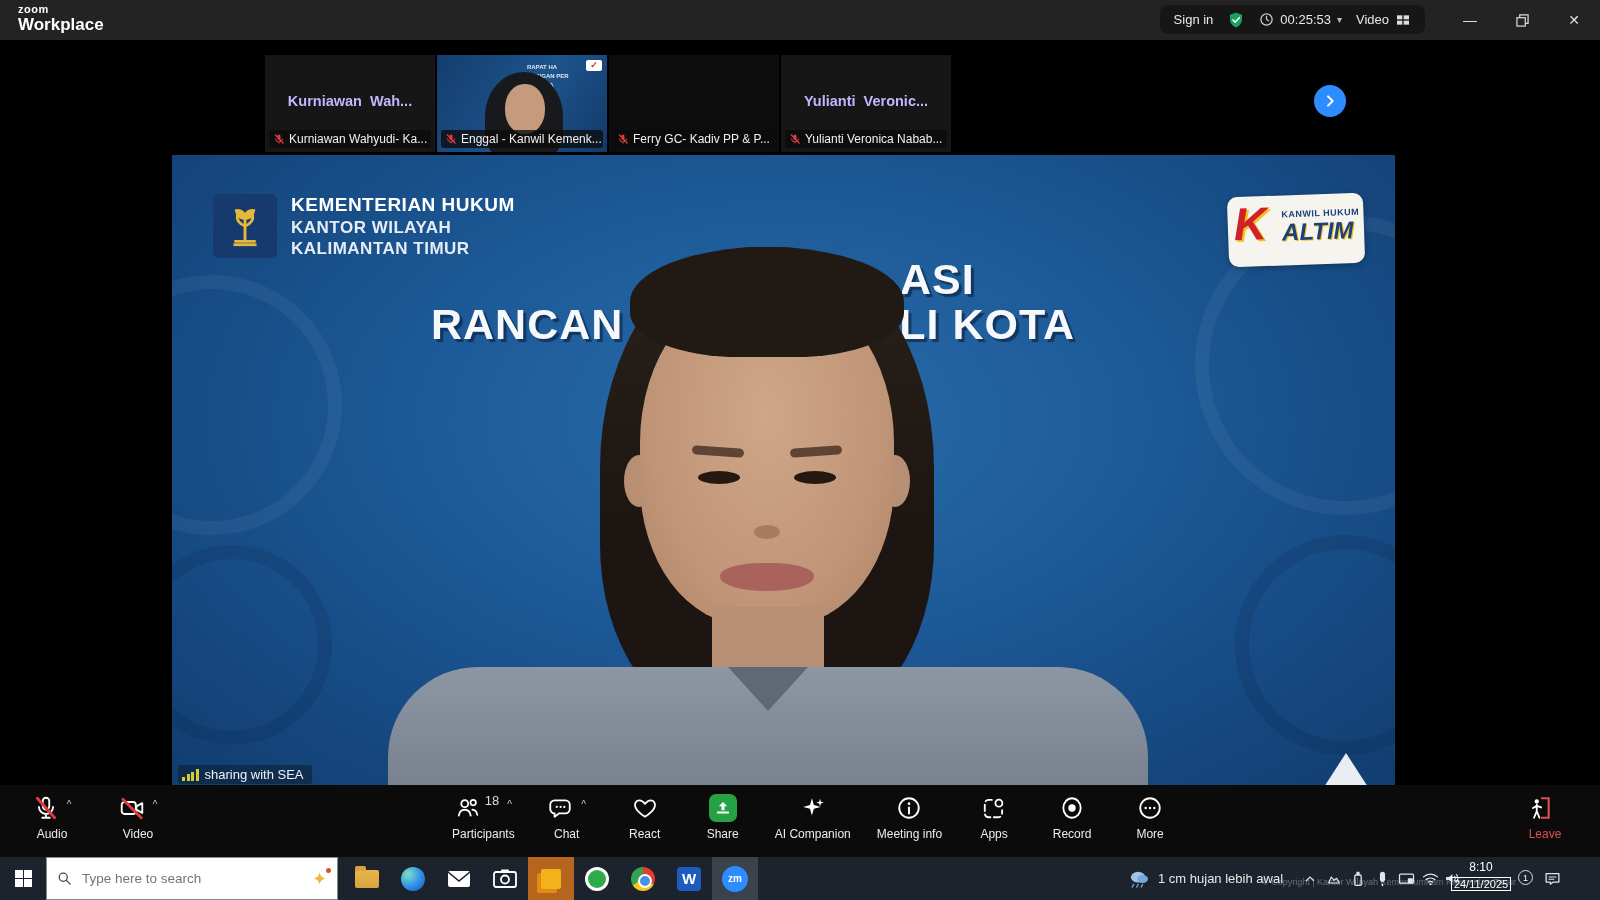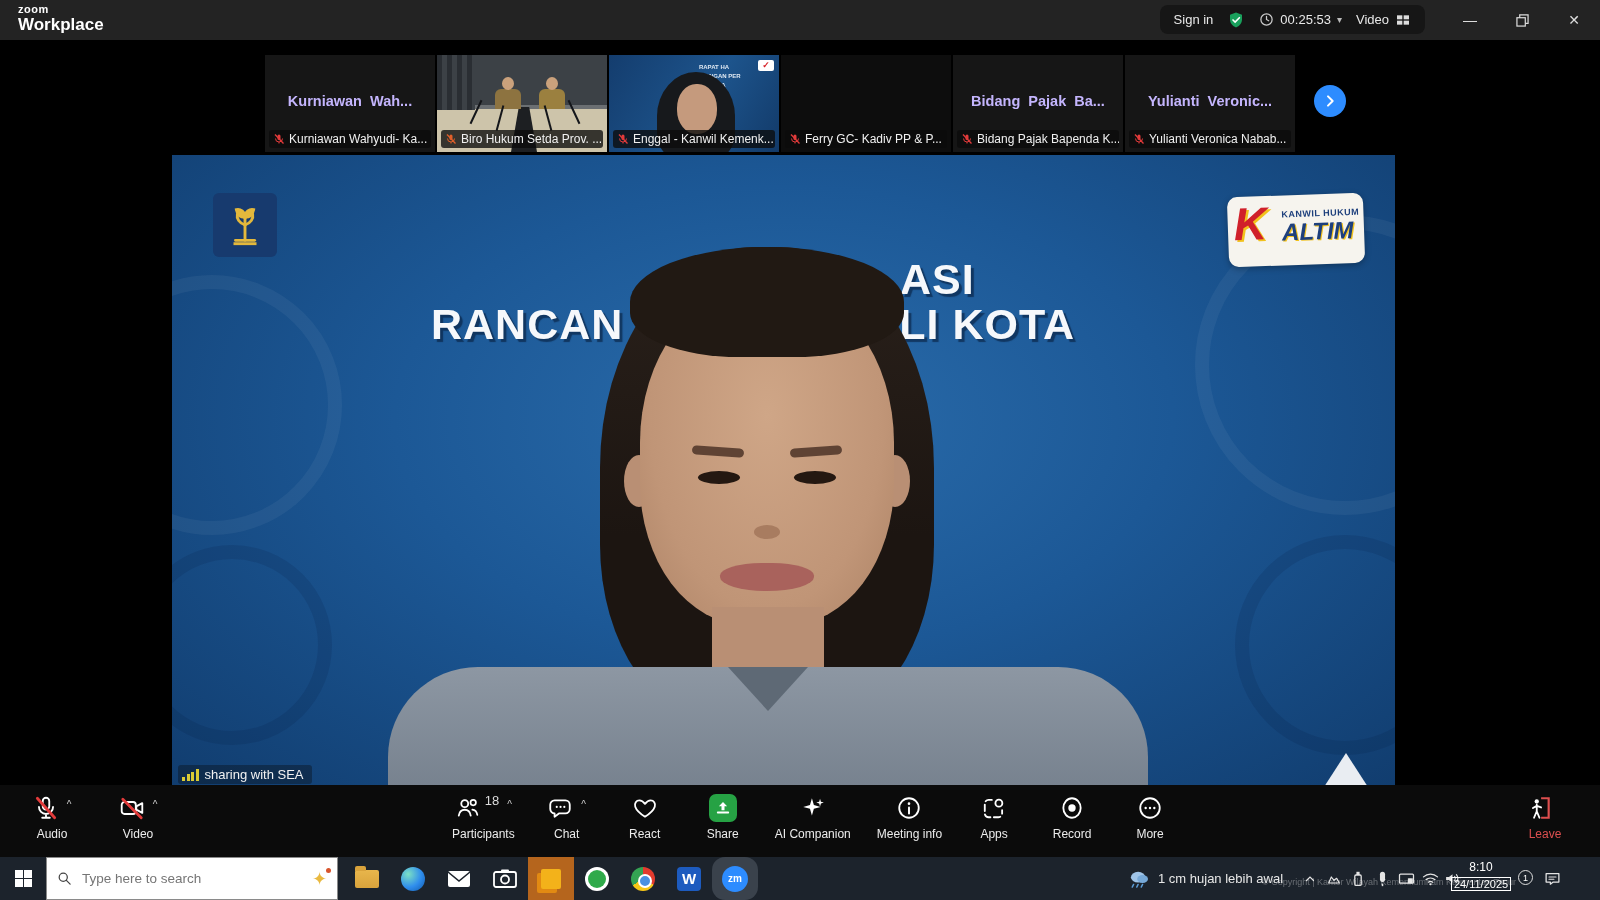--- a/index.html
+++ b/index.html
@@ -128,21 +128,21 @@
   .ico-folder { width:24px; height:18px; background:linear-gradient(#e8b64c,#d9a33c); border-radius:2px; position:relative; }
   .ico-folder::before { content:""; position:absolute; top:-4px; left:0; width:11px; height:5px; background:#d9a33c; border-radius:2px 2px 0 0; }
   .ico-edge { width:24px; height:24px; border-radius:50%; background:radial-gradient(circle at 30% 30%, #7ce0c4 0%, #2f8ded 55%, #1159a8 100%); }
   .ico-chrome { width:24px; height:24px; border-radius:50%;
     background:conic-gradient(#e33b2e 0 33%, #f7c617 33% 66%, #34a353 66% 100%); position:relative; }
   .ico-chrome::after { content:""; position:absolute; left:7px; top:7px; width:10px; height:10px; border-radius:50%; background:#4a90e2; border:2px solid #fff; }
   .ico-word { width:24px; height:24px; border-radius:4px; background:#1d5bbf; color:#fff; font-weight:800; font-size:15px;
     display:flex; align-items:center; justify-content:center; }
   .ico-zoomapp { width:26px; height:26px; border-radius:50%; background:#2d8cff; color:#fff; font-size:10px; font-weight:700;
     display:flex; align-items:center; justify-content:center; }
-  .slot-active { background:#3a424c;border-radius:13px; }
+  .slot-active { background:#3a424c; }
   .slot-orange { background:#b5651d; }
   .ico-orange { width:20px; height:20px; background:#f3b21a; border-radius:2px; box-shadow:-4px 4px 0 #e28a12; }
   .ico-green { width:24px; height:24px; border-radius:50%; background:#fff; position:relative; }
   .ico-green::after { content:""; position:absolute; inset:3px; border-radius:50%; background:#2faa4a; }
   #weather { position:absolute; left:1128px; top:0; height:43px; display:flex; align-items:center; gap:8px; color:#e8e8e8; font-size:13px; }
   .tray-ico { position:absolute; top:0; height:43px; display:flex; align-items:center; justify-content:center; width:24px; color:#e4e4e4; }
   #clock { position:absolute; left:1448px; top:3px; width:66px; text-align:center; color:#fff; }
   #clock .time { font-size:12px; }
   #clock .date { font-size:11px; margin-top:1px; border:1px solid #fff; padding:0 2px; display:inline-block; }
   #watermark { position:absolute; left:1262px; top:20px; font-size:9px; color:rgba(255,255,255,.32); white-space:nowrap; pointer-events:none; }
@@ -206,40 +206,20 @@
       <div class="tile-label">
         <svg class="mic-sm" viewBox="0 0 24 24">
             <rect x="9" y="3" width="6" height="11" rx="3" fill="#e23b3b"></rect>
             <path d="M5 11a7 7 0 0 0 14 0M12 18v3" fill="none" stroke="#e23b3b" stroke-width="2"></path>
             <line x1="4" y1="3" x2="21" y2="21" stroke="#e23b3b" stroke-width="2.6"></line>
           </svg>
         <span>Kurniawan Wahyudi- Ka...</span>
       </div>
     </div>
     <div class="tile">
-      <div class="scene-room">
-        <div class="blind"></div>
-        <div class="aisle"></div>
-        <div class="person-s" style="left:58px;"></div>
-        <div class="person-s" style="left:102px; background:#9b803f;"></div>
-        <div class="micline" style="left:38px; top:44px; transform:rotate(25deg);"></div>
-        <div class="micline" style="left:62px; top:50px; transform:rotate(15deg);"></div>
-        <div class="micline" style="left:110px; top:50px; transform:rotate(-15deg);"></div>
-        <div class="micline" style="left:136px; top:44px; transform:rotate(-25deg);"></div>
-      </div>
-      <div class="tile-label">
-        <svg class="mic-sm" viewBox="0 0 24 24">
-            <rect x="9" y="3" width="6" height="11" rx="3" fill="#e2602a"></rect>
-            <path d="M5 11a7 7 0 0 0 14 0M12 18v3" fill="none" stroke="#e2602a" stroke-width="2"></path>
-            <line x1="4" y1="3" x2="21" y2="21" stroke="#e2602a" stroke-width="2.6"></line>
-          </svg>
-        <span>Biro Hukum Setda Prov. ...</span>
-      </div>
-    </div>
-    <div class="tile">
       <div class="scene-person">
         <div class="mini-banner">
           <div>RAPAT HA</div>
           <div>RANCANGAN PER</div>
           <div>KALIMA</div>
         </div>
         <div class="mini-logo">✓</div>
         <div class="hijab"></div>
         <div class="face-s"></div>
       </div>
@@ -253,31 +233,20 @@
       </div>
     </div>
     <div class="tile" style="background:#0d0d0d;">
       <div class="tile-label">
         <svg class="mic-sm" viewBox="0 0 24 24">
             <rect x="9" y="3" width="6" height="11" rx="3" fill="#e23b3b"></rect>
             <path d="M5 11a7 7 0 0 0 14 0M12 18v3" fill="none" stroke="#e23b3b" stroke-width="2"></path>
             <line x1="4" y1="3" x2="21" y2="21" stroke="#e23b3b" stroke-width="2.6"></line>
           </svg>
         <span>Ferry GC- Kadiv PP &amp; P...</span>
-      </div>
-    </div>
-    <div class="tile">
-      <div class="tile-center-name">Bidang  Pajak  Ba...</div>
-      <div class="tile-label">
-        <svg class="mic-sm" viewBox="0 0 24 24">
-            <rect x="9" y="3" width="6" height="11" rx="3" fill="#e23b3b"></rect>
-            <path d="M5 11a7 7 0 0 0 14 0M12 18v3" fill="none" stroke="#e23b3b" stroke-width="2"></path>
-            <line x1="4" y1="3" x2="21" y2="21" stroke="#e23b3b" stroke-width="2.6"></line>
-          </svg>
-        <span>Bidang Pajak Bapenda K...</span>
       </div>
     </div>
     <div class="tile">
       <div class="tile-center-name">Yulianti  Veronic...</div>
       <div class="tile-label">
         <svg class="mic-sm" viewBox="0 0 24 24">
             <rect x="9" y="3" width="6" height="11" rx="3" fill="#e23b3b"></rect>
             <path d="M5 11a7 7 0 0 0 14 0M12 18v3" fill="none" stroke="#e23b3b" stroke-width="2"></path>
             <line x1="4" y1="3" x2="21" y2="21" stroke="#e23b3b" stroke-width="2.6"></line>
           </svg>
@@ -307,20 +276,25 @@
             <g fill="none" stroke="#e3b83c" stroke-width="3" stroke-linecap="round">
               <path d="M24 14v26"></path>
               <path d="M24 16c0-6-5-9-9-8 1 5 4 8 9 8z" fill="#e3b83c"></path>
               <path d="M24 16c0-6 5-9 9-8-1 5-4 8-9 8z" fill="#e3b83c"></path>
               <path d="M24 24c-6-2-9-7-8-11"></path>
               <path d="M24 24c6-2 9-7 8-11"></path>
               <path d="M14 40h20"></path>
             </g>
             <rect x="12" y="42" width="24" height="3" fill="#e3b83c"></rect>
           </svg>
+      </div>
+      <div class="ministry-text">
+        <div class="l1">KEMENTERIAN HUKUM</div>
+        <div class="l2">KANTOR WILAYAH</div>
+        <div class="l2">KALIMANTAN TIMUR</div>
       </div>
     </div>
 
     <div class="kaltim">
       <div class="vmark">K</div>
       <div class="ktext">
         <div class="ksmall">KANWIL HUKUM</div>
         <div class="kbig">ALTIM</div>
       </div>
     </div>

